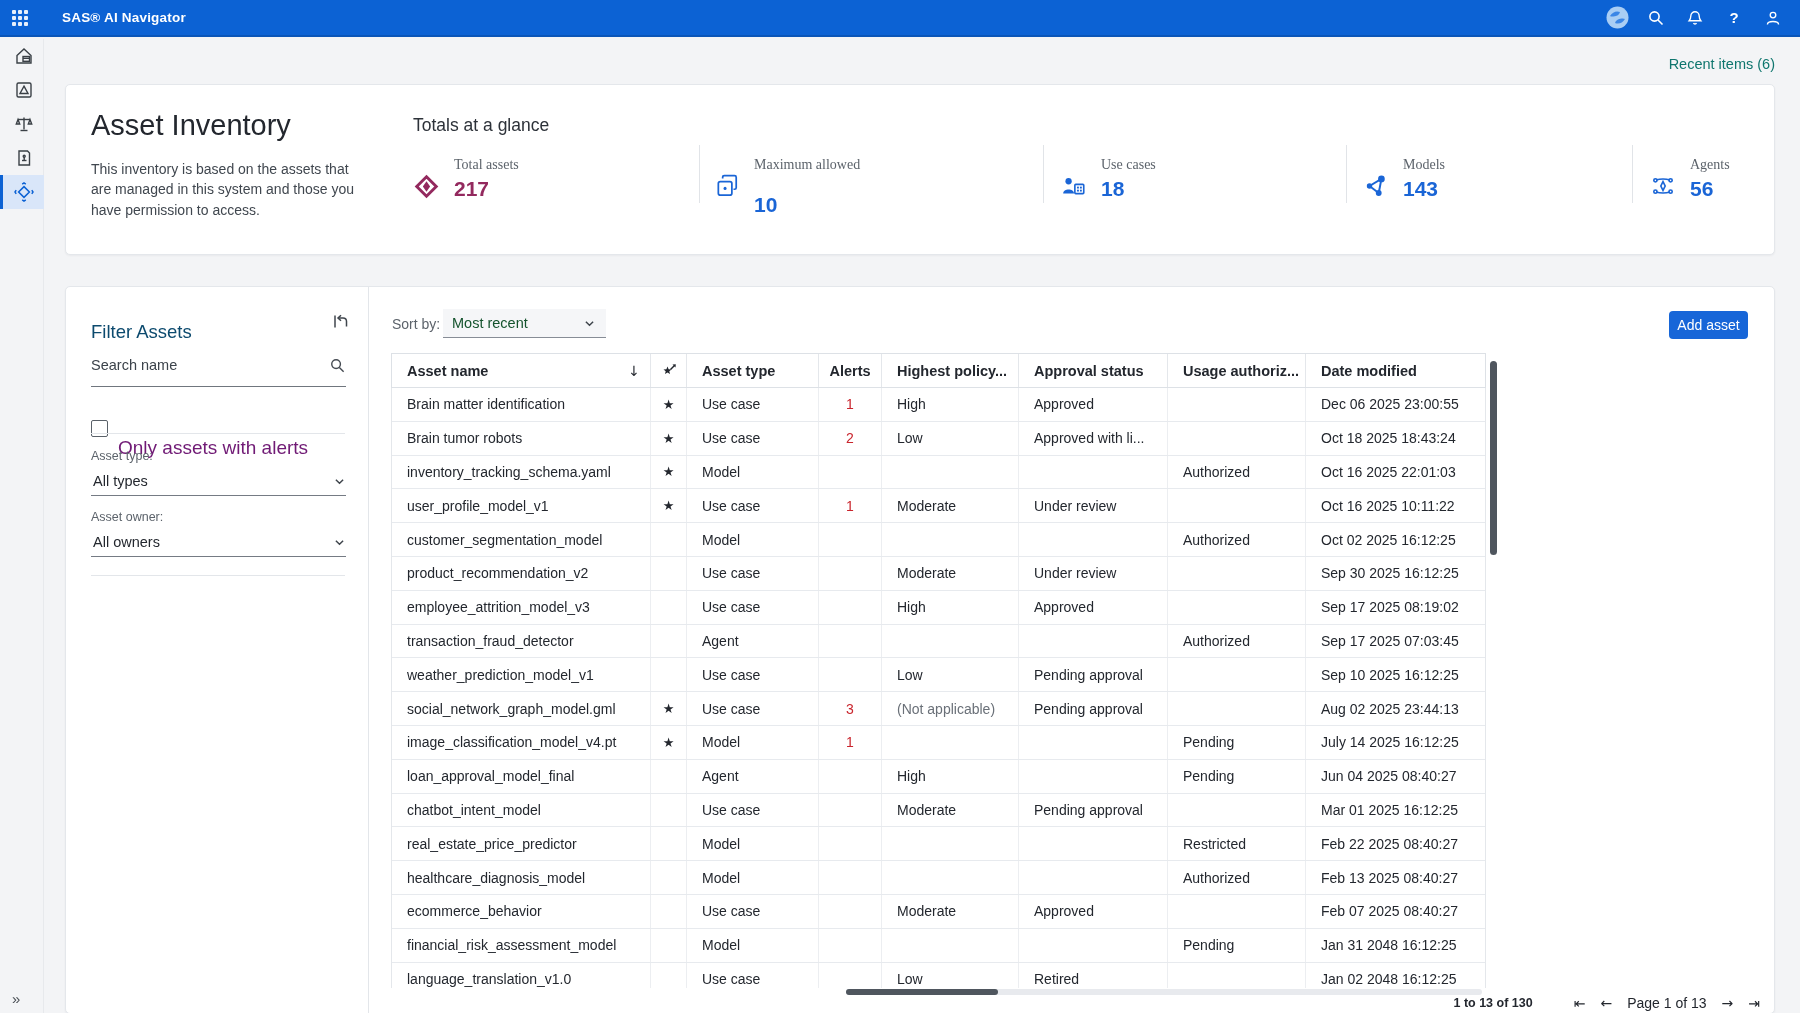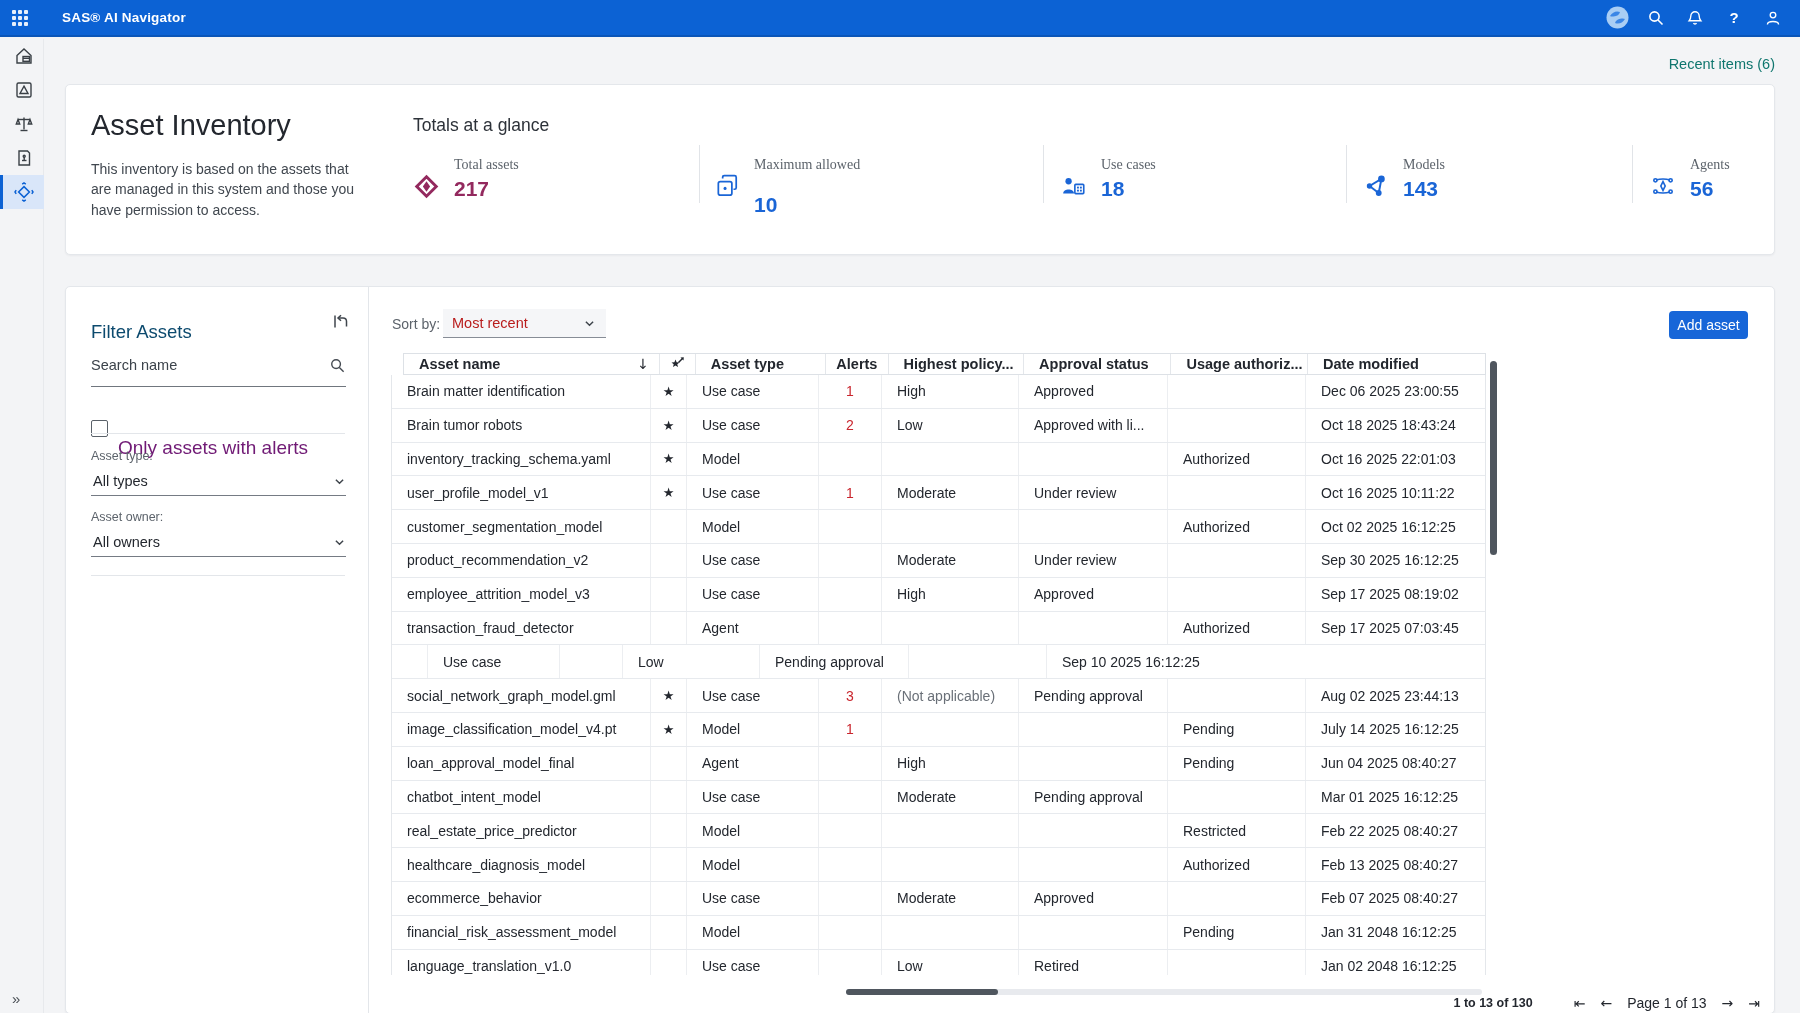--- a/index.html
+++ b/index.html
@@ -50,26 +50,26 @@
   .check-row { position:absolute; left:25px; top:110px; display:flex; align-items:center; gap:10px; cursor:pointer; }
   .checkbox { width:17px; height:17px; border:1.5px solid #5a6169; border-radius:2px; background:#fff; }
   .check-label { font-size:19px; color:#701a75;margin-top:40px; }
   .f-div { position:absolute; left:25px; right:23px; height:1px; background:#e3e6ea; }
   .f-label { position:absolute; left:25px; font-size:12.5px; color:#5c636b; }
   .f-select { position:absolute; left:25px; width:255px; height:29px; border-bottom:1px solid #757b84; display:flex; align-items:center; justify-content:space-between; font-size:14.5px; color:#23272e; cursor:pointer; background:#fff; }
   .f-select .sel-text { padding-left:2px; }
 
   
   .sort-label { position:absolute; left:326px; top:29px; font-size:14px; color:#5c636b; }
-  .sort-select { position:absolute; left:377px; top:22px; width:163px; height:29px; background:#f5f6f8; border-bottom:1px solid #878d96; display:flex; align-items:center; justify-content:space-between; padding:0 10px 0 9px; font-size:14.5px; color:#b91c1c; cursor:pointer; }
+  .sort-select { position:absolute; left:377px; top:22px; width:163px; height:29px; background:#f5f6f8; border-bottom:1px solid #878d96; display:flex; align-items:center; justify-content:space-between; padding:0 10px 0 9px; font-size:14.5px; color:#14532d; cursor:pointer; }
   .add-btn { position:absolute; left:1603px; top:24px; width:79px; height:28px; background:#1766d8; color:#fff; border:none; border-radius:4px; font-size:14px; font-family:"Liberation Sans",sans-serif; cursor:pointer; }
 
   
   .table-wrap { position:absolute; left:325px; top:66px; width:1095px; }
-  .thead { display:flex; border:1px solid #dde1e6; background:#fff; height:22px;margin-left:12px; }
+  .thead { display:flex; border:1px solid #dde1e6; background:#fff; height:35px; }
   .th { font-weight:bold; font-size:14.5px; color:#23272e; display:flex; align-items:center; padding-left:15px; border-right:1px solid #e4e7eb; cursor:pointer; }
   .th:last-child { border-right:none; }
   .tbody { height:600px; overflow:hidden; border-left:1px solid #e4e7eb; border-right:1px solid #e4e7eb; }
   .tr { display:flex; height:33.8px; border-bottom:1px solid #e7eaee; background:#fff; cursor:pointer; }
   .td { font-size:14px; color:#23272e; display:flex; align-items:center; padding-left:15px; border-right:1px solid #eceef1; white-space:nowrap; overflow:hidden; }
   .td:last-child { border-right:none; }
   .c-name { width:259px; } .c-star { width:36px; justify-content:center; padding-left:0; }
   .c-type { width:132px; } .c-alerts { width:63px; justify-content:center; padding-left:0; color:#c9252d; }
   .c-policy { width:137px; } .c-approval { width:149px; } .c-usage { width:138px; } .c-date { width:179px; }
   .th.c-alerts { color:#23272e; justify-content:center; }
@@ -426,20 +426,21 @@
             <div class="td c-name">transaction_fraud_detector</div>
             <div class="td c-star star-glyph"></div>
             <div class="td c-type">Agent</div>
             <div class="td c-alerts"></div>
             <div class="td c-policy"></div>
             <div class="td c-approval"></div>
             <div class="td c-usage">Authorized</div>
             <div class="td c-date">Sep 17 2025 07:03:45</div>
           </div>
           <div class="tr">
+            <div class="td c-name">weather_prediction_model_v1</div>
             <div class="td c-star star-glyph"></div>
             <div class="td c-type">Use case</div>
             <div class="td c-alerts"></div>
             <div class="td c-policy">Low</div>
             <div class="td c-approval">Pending approval</div>
             <div class="td c-usage"></div>
             <div class="td c-date">Sep 10 2025 16:12:25</div>
           </div>
           <div class="tr">
             <div class="td c-name">social_network_graph_model.gml</div>

